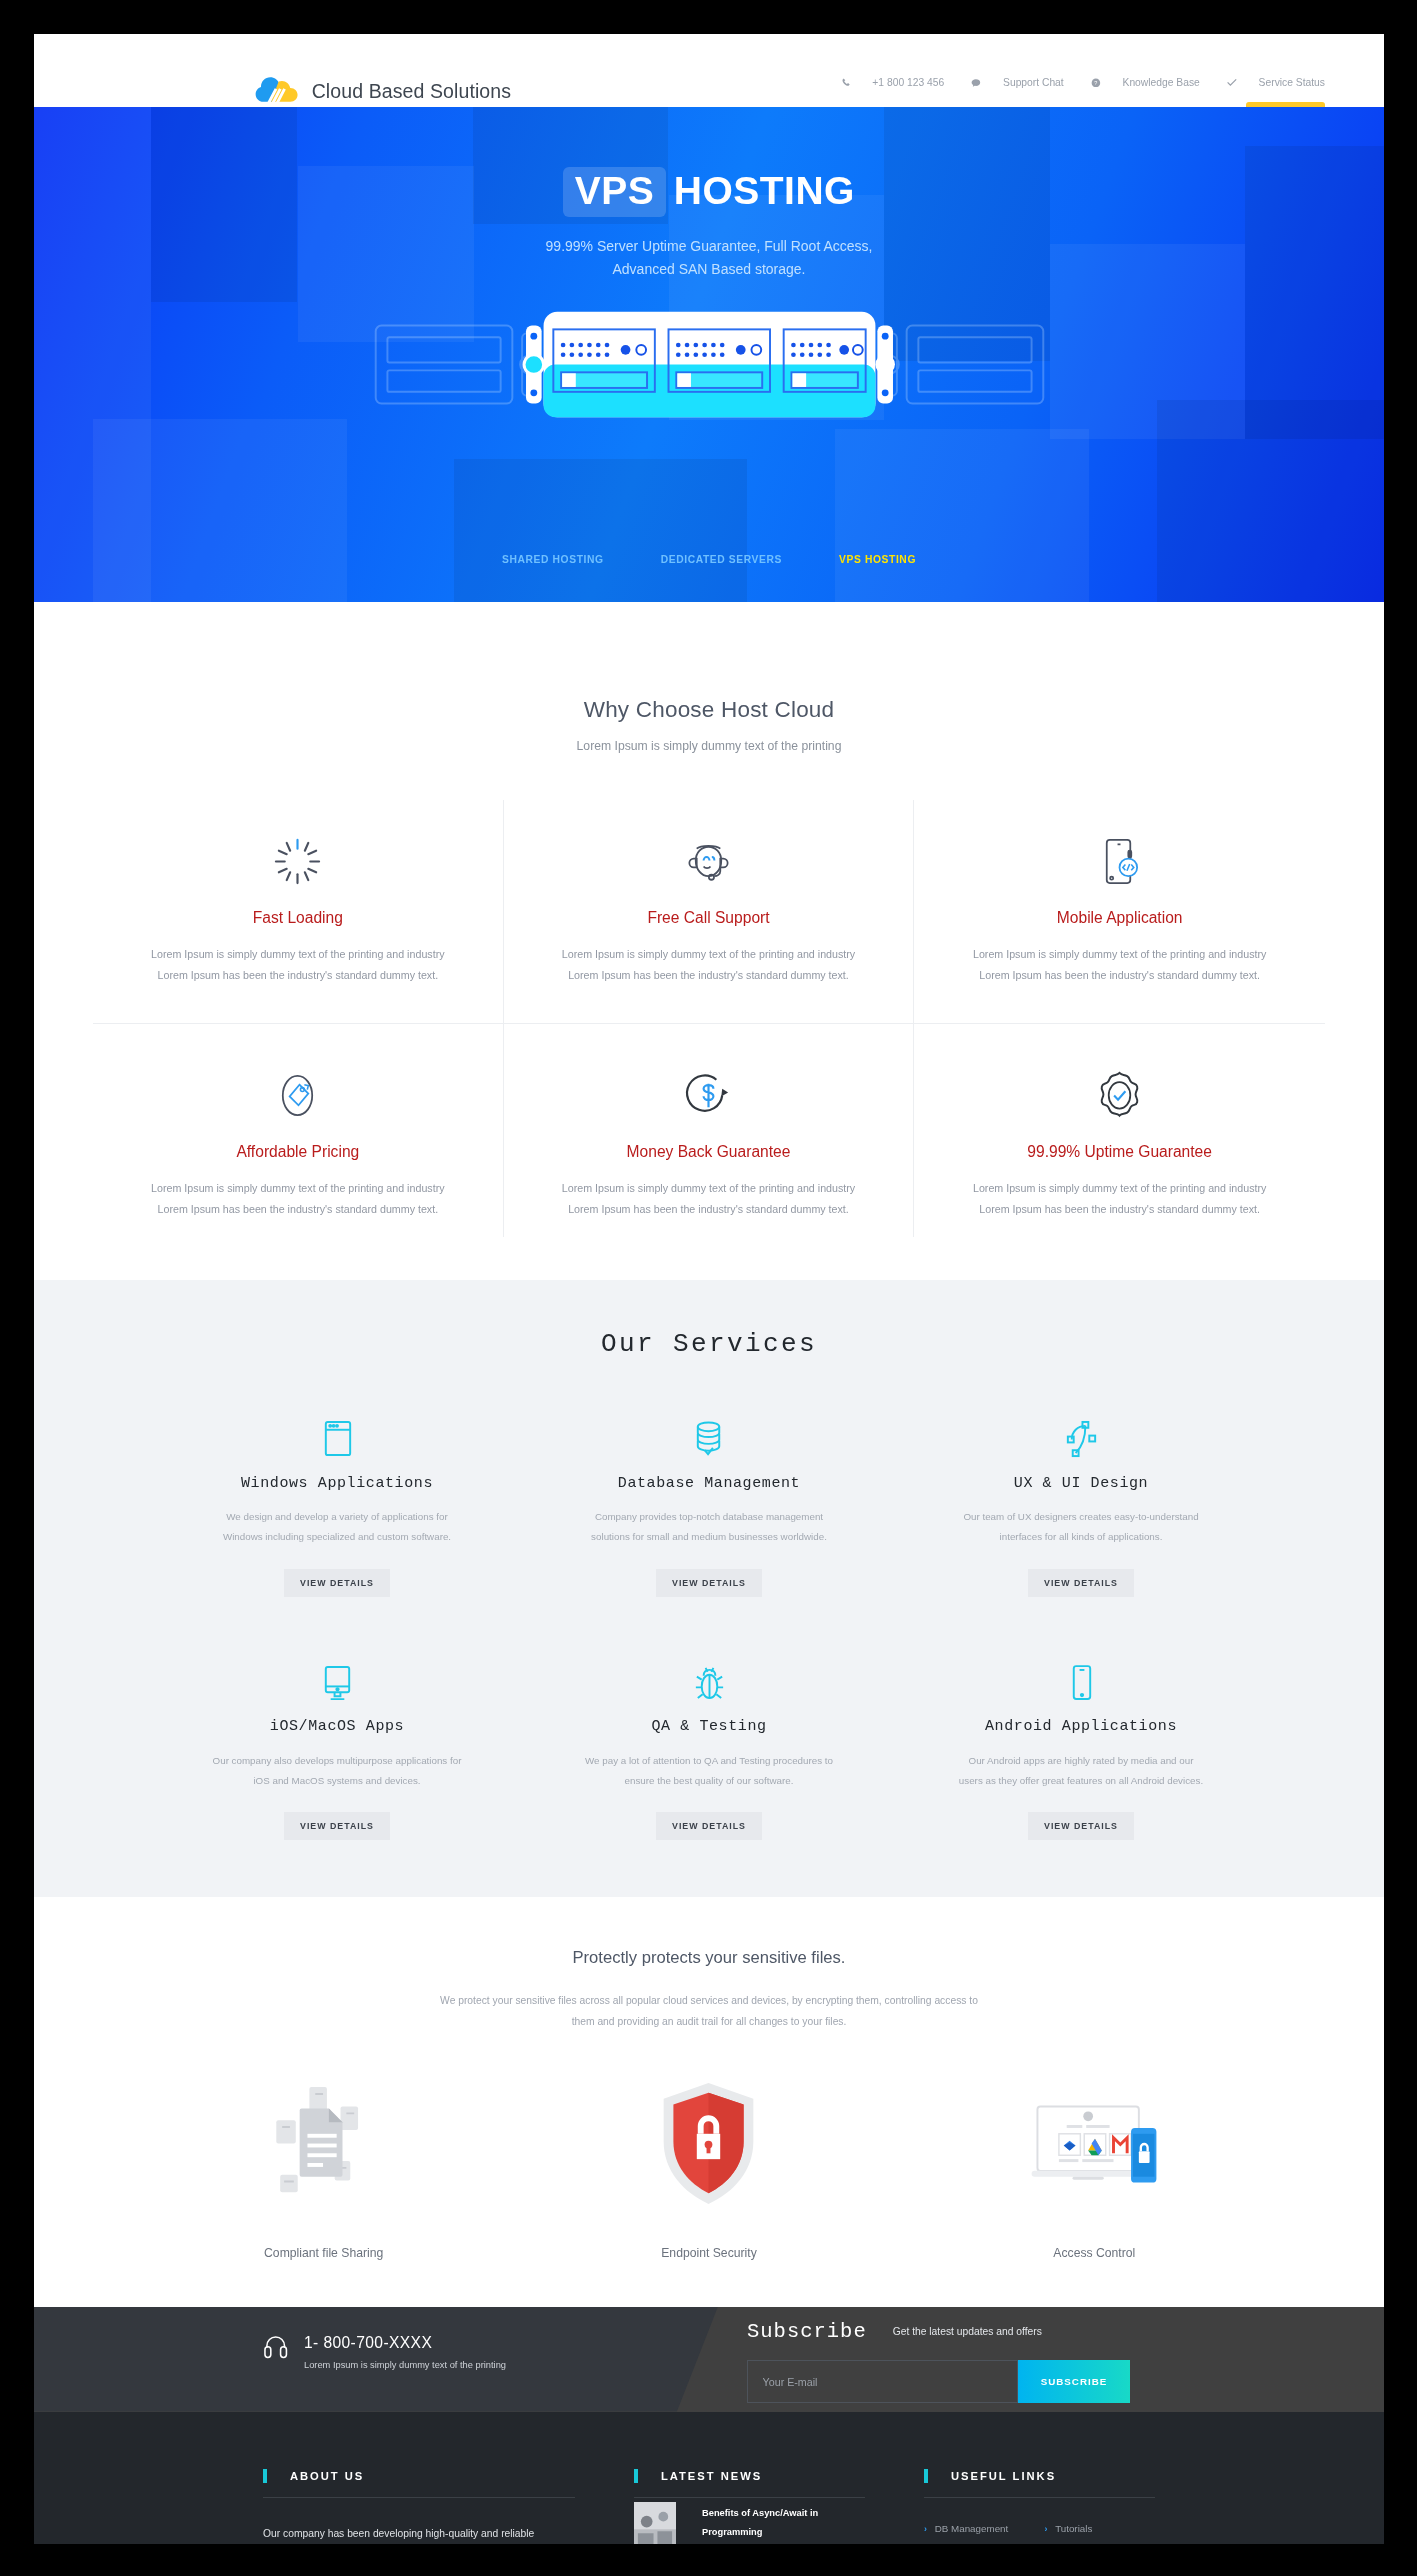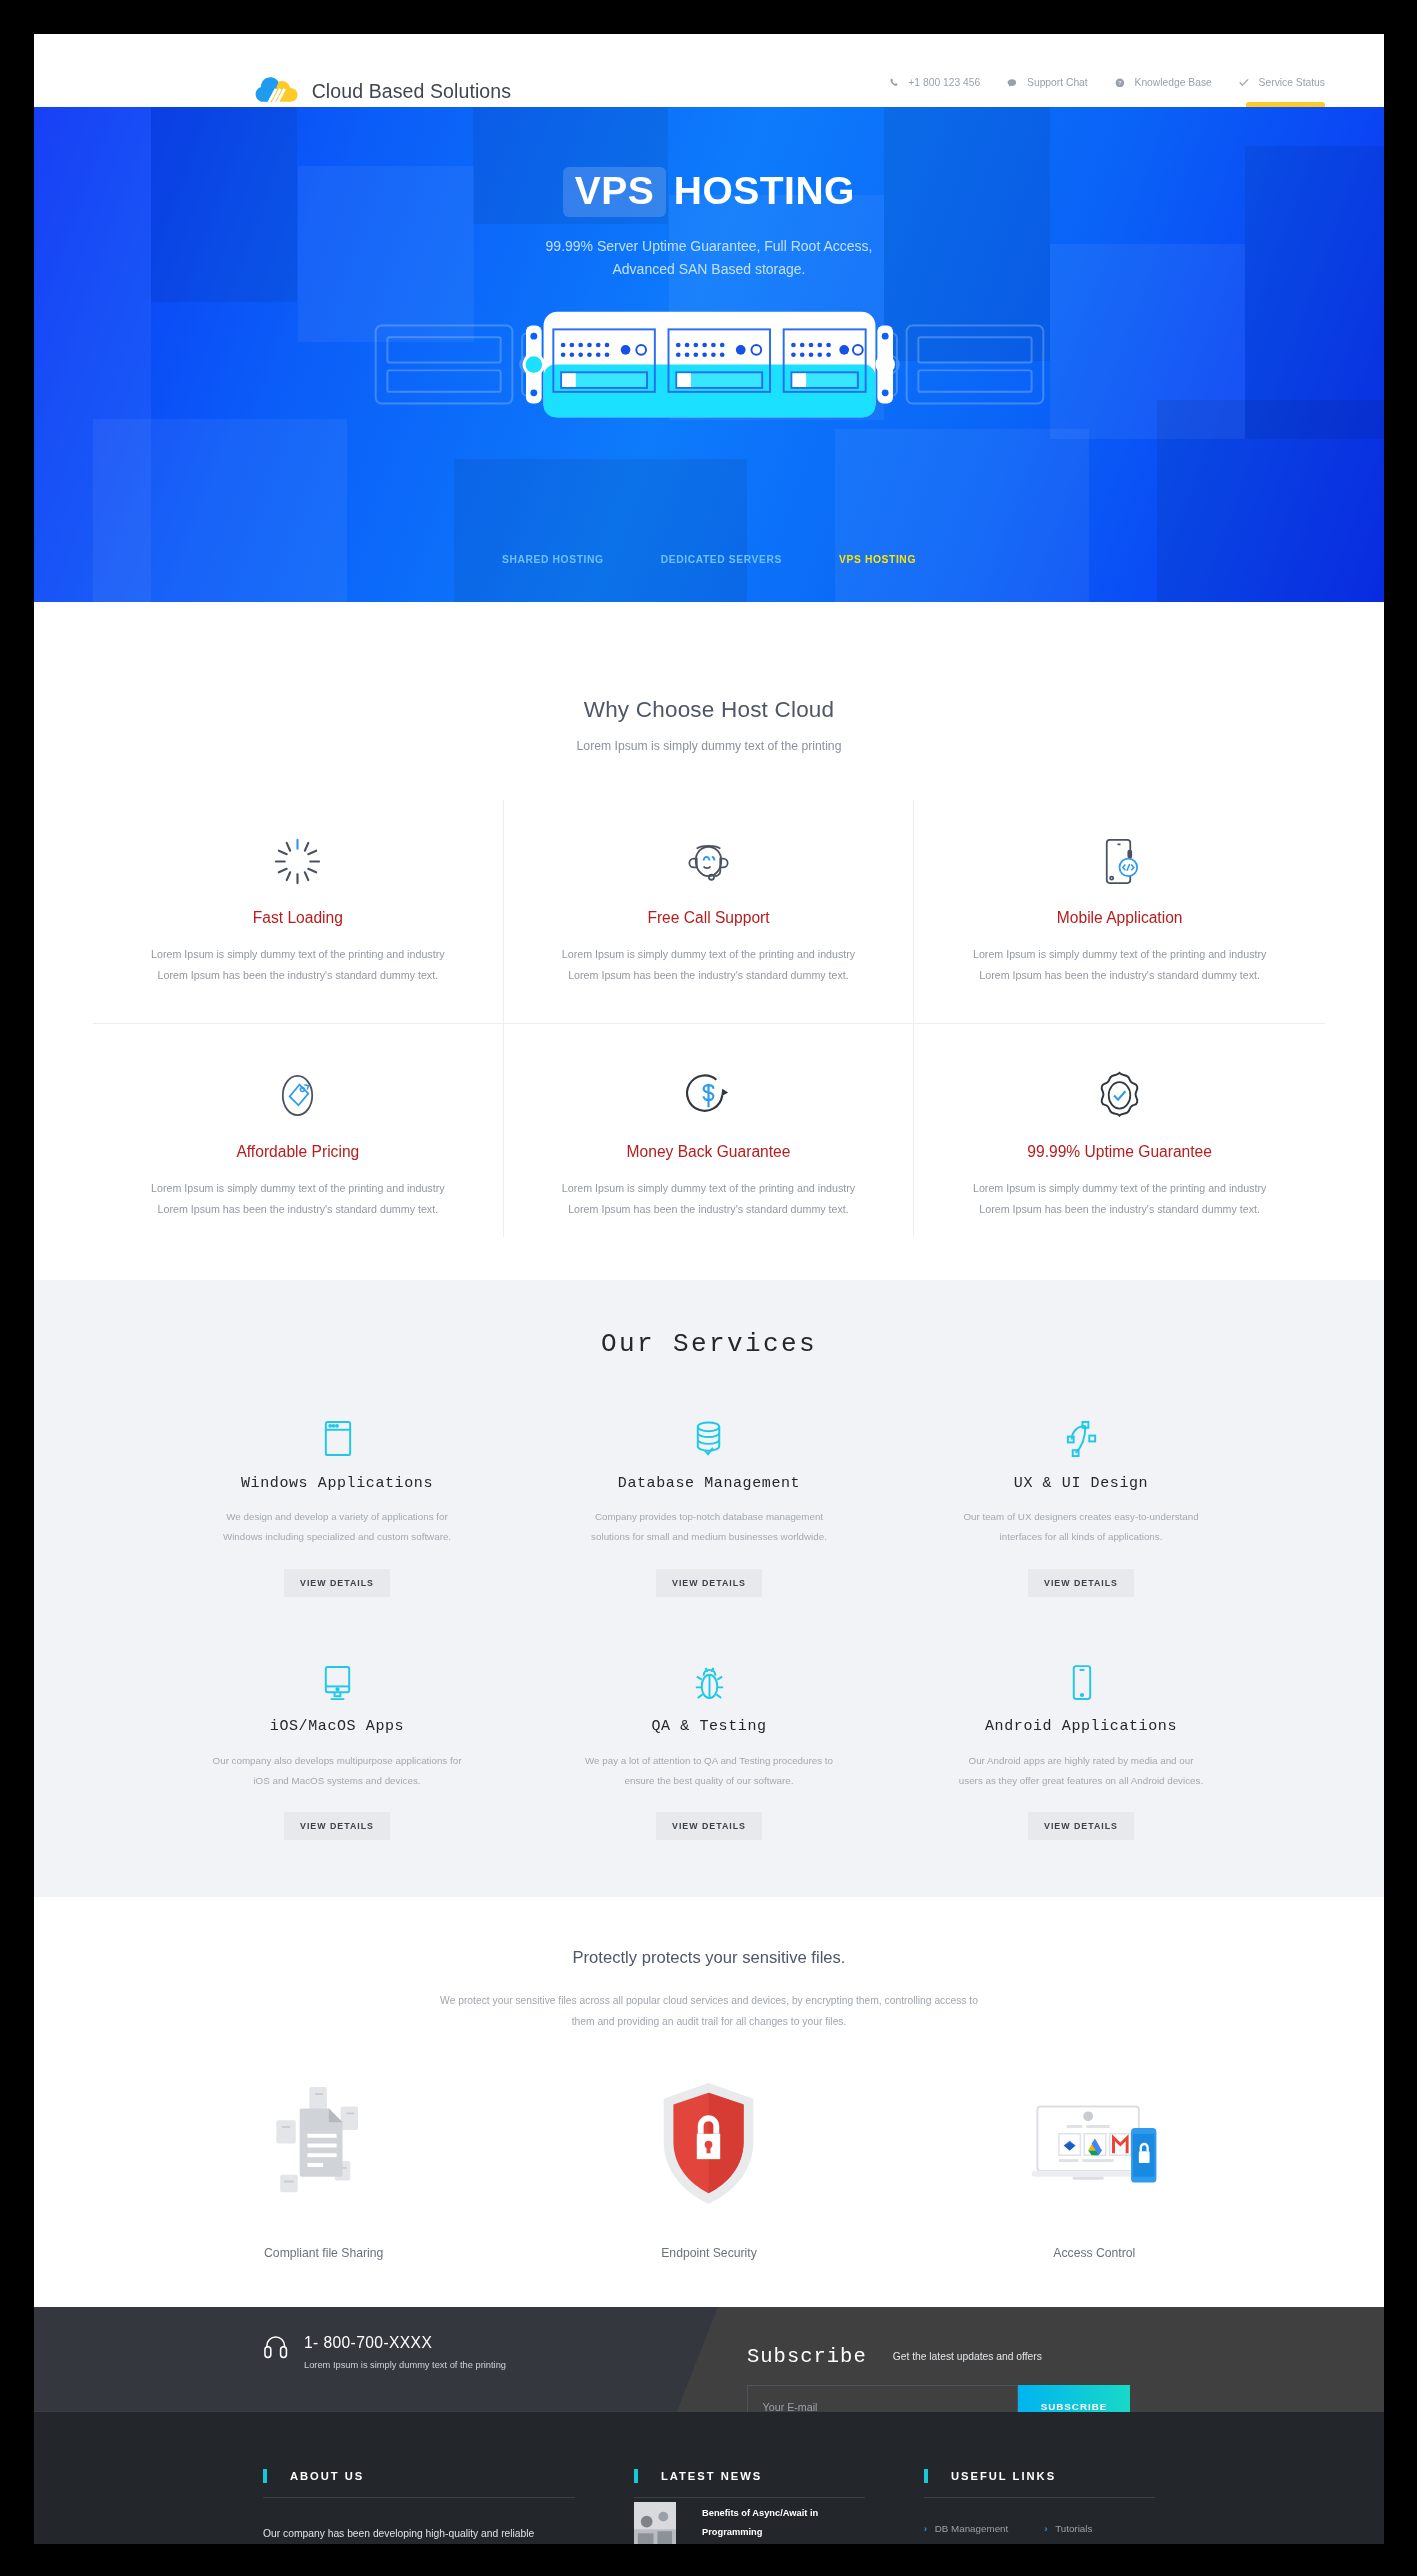--- a/index.html
+++ b/index.html
@@ -13,21 +13,21 @@
     position:absolute;left:34px;top:34px;width:1350px;height:2510px;
     background:#ffffff;overflow:hidden;
   }
 
   
   .topbar{height:73px;background:#fff;position:relative;}
   .logo-wrap{position:absolute;left:220px;top:41px;display:flex;align-items:center;gap:12.7px;}
   .logo-mark{width:45px;height:33px;position:relative;}
   .logo-text{font-size:19.5px;color:#3e4650;font-weight:400;letter-spacing:0.1px;}
   .util{position:absolute;right:59px;top:43px;display:flex;gap:27px;align-items:center;}
-  .util-item{display:flex;align-items:center;gap:10px;font-size:10.3px;color:#9aa1ab;text-align:center;}
+  .util-item{display:flex;align-items:center;gap:22px;font-size:10.3px;color:#9aa1ab;text-align:center;}
   .util-item svg{display:block;}
   .mainnav{position:absolute;right:59px;top:68px;display:flex;align-items:center;gap:32px;}
   .mainnav a{font-size:11.2px;font-weight:bold;color:#2e9bf0;text-decoration:none;letter-spacing:0.4px;}
   .login-btn{background:#ffc928;color:#23282e !important;font-size:11.2px;font-weight:bold;
     padding:6.8px 13.7px;border-radius:2.9px;display:flex;align-items:center;gap:4.9px;}
 
   
   .hero{position:relative;height:495px;overflow:hidden;
     background:linear-gradient(110deg,#0b36f5 0%,#0b5cf8 22%,#0d7bfb 48%,#0a63f7 72%,#0a2ef2 100%);}
   .hero .tile{position:absolute;background:rgba(255,255,255,.055);}
@@ -76,21 +76,21 @@
   .pro-h{margin-top:27px;font-size:12.2px;color:#6b727d;}
 
   
   .footer{background:#23272c;padding:0 0 39px;}
   .sub-strip{position:relative;height:105px;background:#404040;overflow:hidden;}
   .sub-shape{position:absolute;left:0;top:0;width:684px;height:105px;background:#34383e;
     clip-path:polygon(0 0,100% 0,94% 100%,0 100%);}
   .phone-box{position:absolute;left:229px;top:27px;display:flex;gap:15.6px;align-items:flex-start;z-index:2;}
   .phone-num{font-size:15.6px;color:#fff;font-weight:400;letter-spacing:0.4px;}
   .phone-sub{margin-top:8.8px;font-size:9.3px;color:#cfd3d8;}
-  .sub-right{position:absolute;left:713px;top:38px;z-index:2;}
+  .sub-right{position:absolute;left:713px;top:13px;z-index:2;}
   .sub-h{font-family:"Liberation Mono",monospace;font-size:20.5px;color:#fff;letter-spacing:1px;
     display:inline-block;vertical-align:middle;}
   .sub-tag{display:inline-block;vertical-align:middle;margin-left:21.5px;font-size:10.3px;color:#e3e6ea;}
   .sub-form{margin-top:17.6px;display:flex;}
   .sub-input{width:271px;height:43px;background:transparent;border:1px solid #4d535b;
     color:#cfd3d8;font-size:10.7px;padding:0 14.6px;font-family:"Liberation Sans",sans-serif;}
   .sub-input::placeholder{color:#9aa0a8;}
   .sub-btn{width:112px;height:43px;border:none;background:linear-gradient(90deg,#00b4f0,#18d9c7);
     color:#fff;font-size:9.8px;font-weight:bold;letter-spacing:1px;cursor:pointer;
     font-family:"Liberation Sans",sans-serif;}

